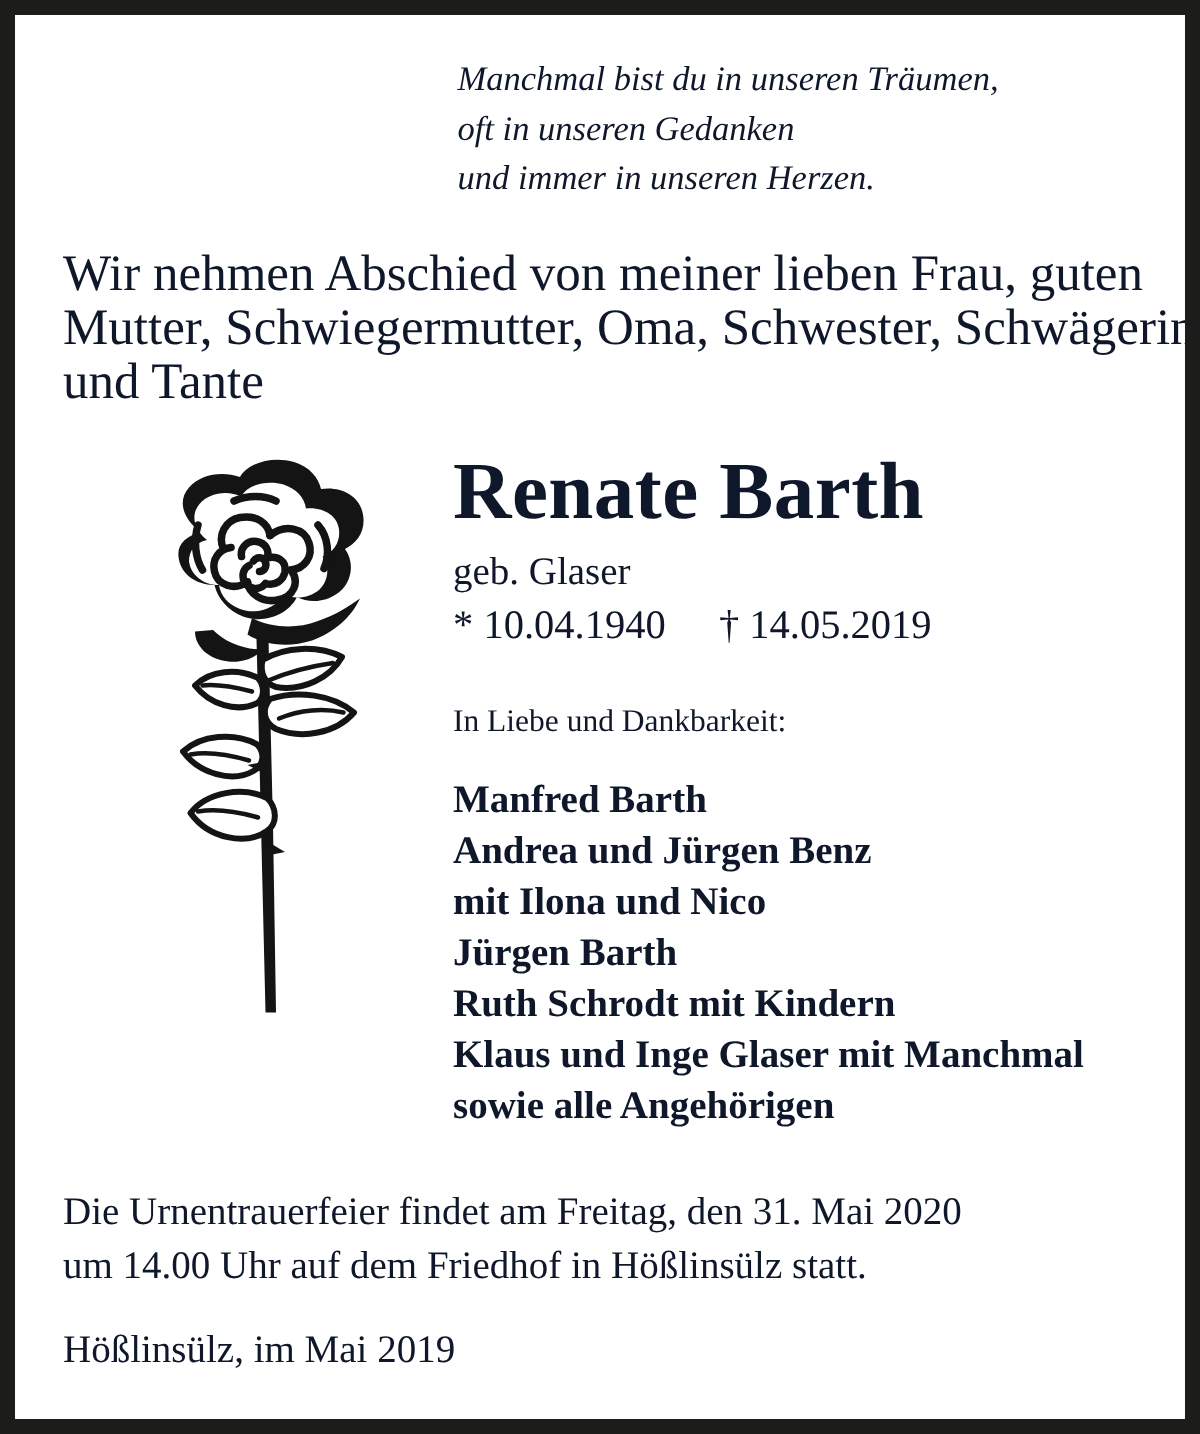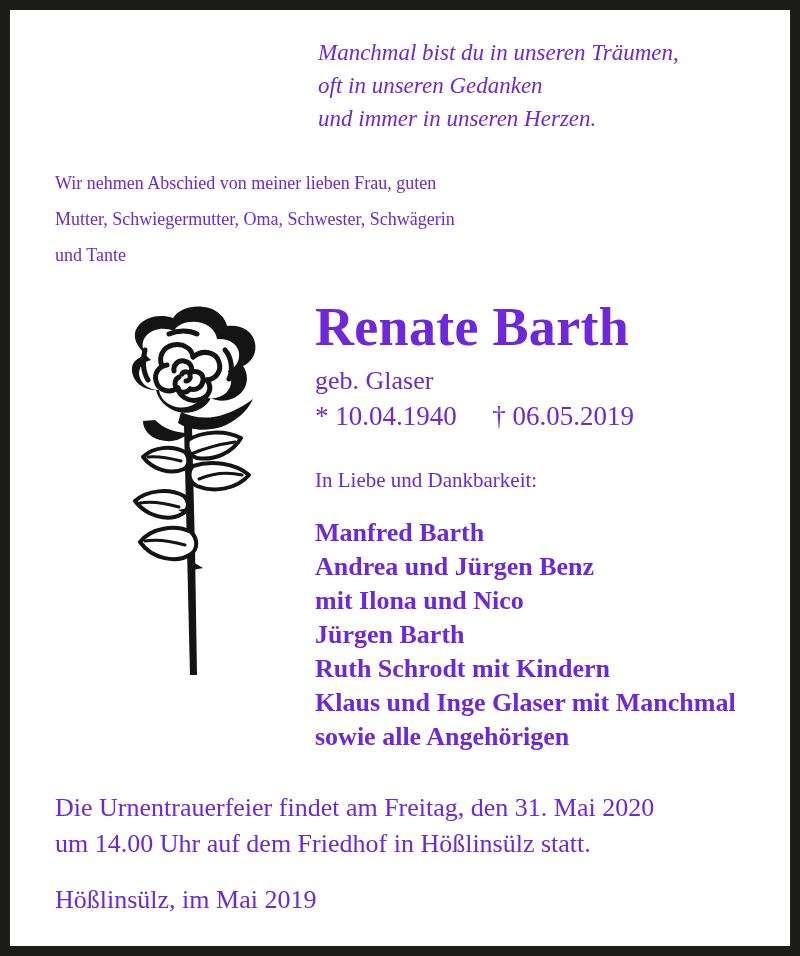--- a/index.html
+++ b/index.html
@@ -9,23 +9,22 @@
     background: #ffffff;
   }
   .notice {
     position: relative;
     width: 800px;
     height: 956px;
     box-sizing: border-box;
     background: #ffffff;
     border: 10px solid #1c1c1a;
     font-family: "Liberation Serif", "DejaVu Serif", serif;
-    color: #6d28d9;
+    color: #0f172a;
     overflow: hidden;
-    padding-left: 13px;
   }
   .inner {
     position: relative;
     width: 100%;
     height: 100%;
     box-sizing: border-box;
   }
 
   
   .epigraph {
@@ -38,21 +37,21 @@
     white-space: nowrap;
   }
   .epigraph div { display: block; }
 
   
   .intro {
     position: absolute;
     left: 32px;
     top: 155px;
     width: 730px;
-    font-size: 18px;
+    font-size: 34px;
     line-height: 36px;
   }
   .intro div { display: block; white-space: nowrap; }
 
   
   .rose-wrap {
     position: absolute;
     left: 62px;
     top: 290px;
     width: 200px;
@@ -214,21 +213,21 @@
     </div>
 
     <div class="main-col">
       <div class="deceased-name">Renate Barth</div>
       <div class="maiden-name">geb. Glaser</div>
       <div class="dates">
         <span>*</span>
         <span>10.04.1940</span>
         <span class="sep"></span>
         <span>†</span>
-        <span>06.05.2019</span>
+        <span>14.05.2019</span>
       </div>
 
       <div class="thanks-label">In Liebe und Dankbarkeit:</div>
 
       <div class="survivors">
         <div>Manfred Barth</div>
         <div>Andrea und Jürgen Benz</div>
         <div>mit Ilona und Nico</div>
         <div>Jürgen Barth</div>
         <div>Ruth Schrodt mit Kindern</div>

